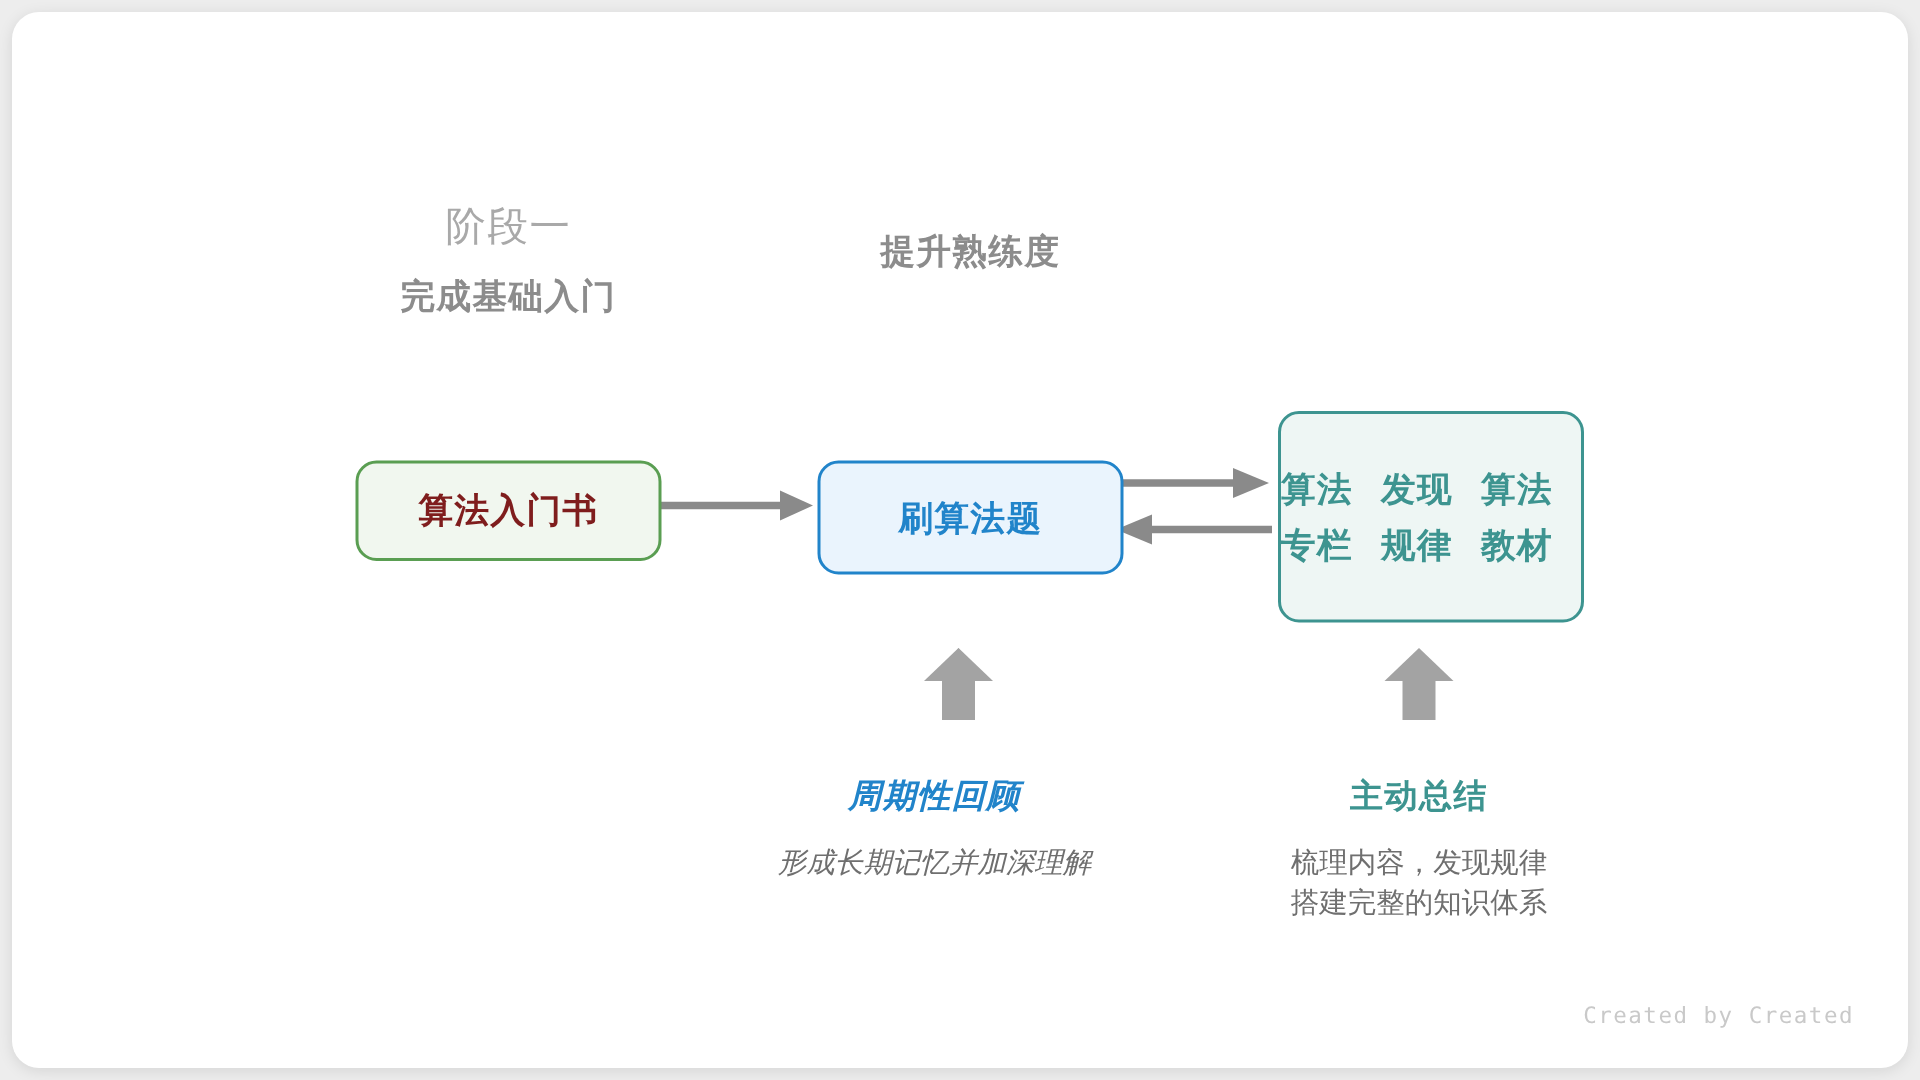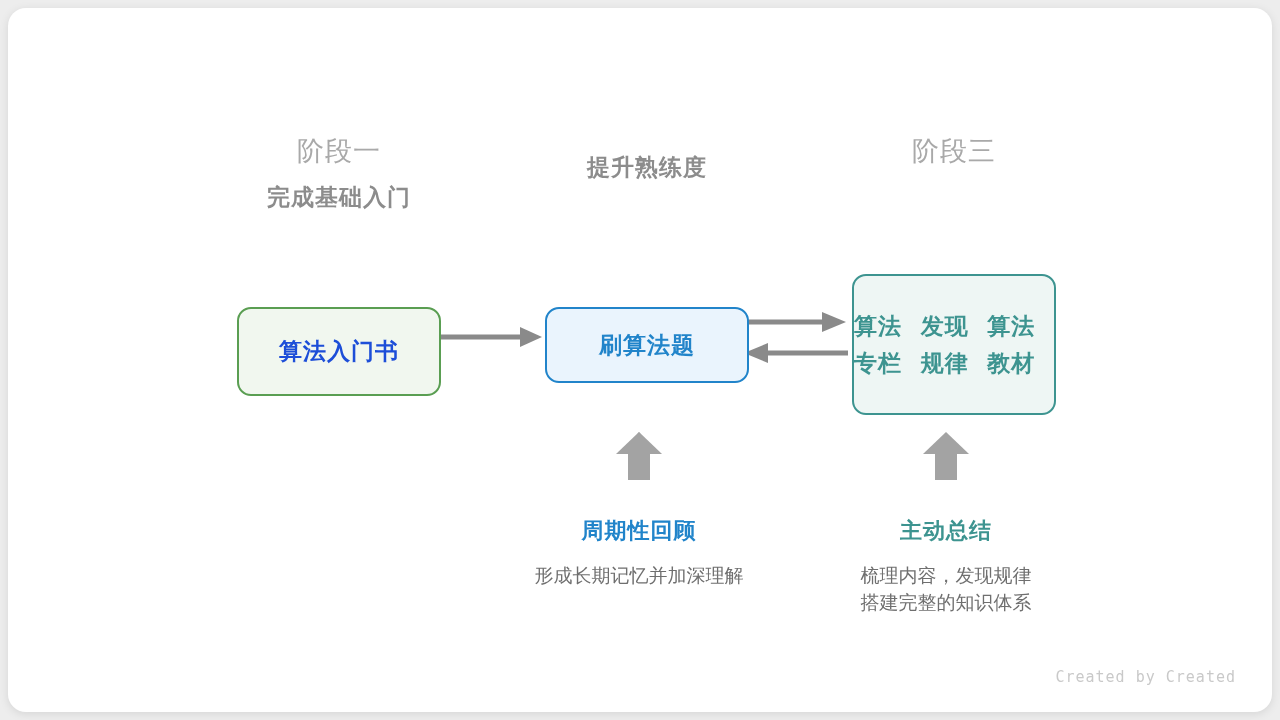--- a/index.html
+++ b/index.html
@@ -50,24 +50,24 @@
     display: flex;
     flex-direction: row;
     align-items: center;
     justify-content: center;
     font-weight: bold;
     letter-spacing: 1px;
   }
   .node-line { line-height: 37px; }
 
   #node-book {
-    left: 229px; top: 299px; width: 204px; height: 89px;
+    left: 229px; top: 299px; width: 204px; height: 67px;
     background: #f1f7ef;
     border: 2px solid #5a9e52;
-    color: #1d4ed8;
+    color: #7f1d1d;
     font-size: 23px;
   }
   #node-practice {
     left: 537px; top: 299px; width: 204px; height: 76px;
     background: #eaf4fd;
     border: 2px solid #2184ca;
     color: #2184ca;
     font-size: 23px;
   }
   #node-resources {
@@ -120,21 +120,20 @@
 <div id="card">
 
   <div class="stage-head" style="left:201px; top:128px;">
     <div class="stage-title">阶段一</div>
     <div class="stage-sub">完成基础入门</div>
   </div>
   <div class="stage-head" style="left:509px; top:128px;">
     <div class="stage-sub">提升熟练度</div>
   </div>
   <div class="stage-head" style="left:816px; top:128px;">
-    <div class="stage-title">阶段三</div>
   </div>
 
   <svg class="svg-layer" viewBox="0 0 1264 704">
 
     <g>
       <line x1="428" y1="329" x2="516" y2="329" stroke="#8a8a8a" stroke-width="5"></line>
       <polygon points="512,319 534,329 512,339" fill="#8a8a8a"></polygon>
     </g>
 
     <g>
@@ -166,21 +165,21 @@
   <div class="node" id="node-practice">
     <div class="node-line">刷算法题</div>
   </div>
 
   <div class="node" id="node-resources">
     <div class="node-line">算法专栏</div>
     <div class="node-line">发现规律</div>
     <div class="node-line">算法教材</div>
   </div>
 
-  <div class="note" style="left:481px; top:508px;">
+  <div class="note" style="left:465px; top:508px;font-style:italic;">
     <div class="note-title blue">周期性回顾</div>
     <div class="note-desc">
       <div>形成长期记忆并加深理解</div>
     </div>
   </div>
 
   <div class="note" style="left:788px; top:508px;">
     <div class="note-title teal">主动总结</div>
     <div class="note-desc">
       <div>梳理内容，发现规律</div>

